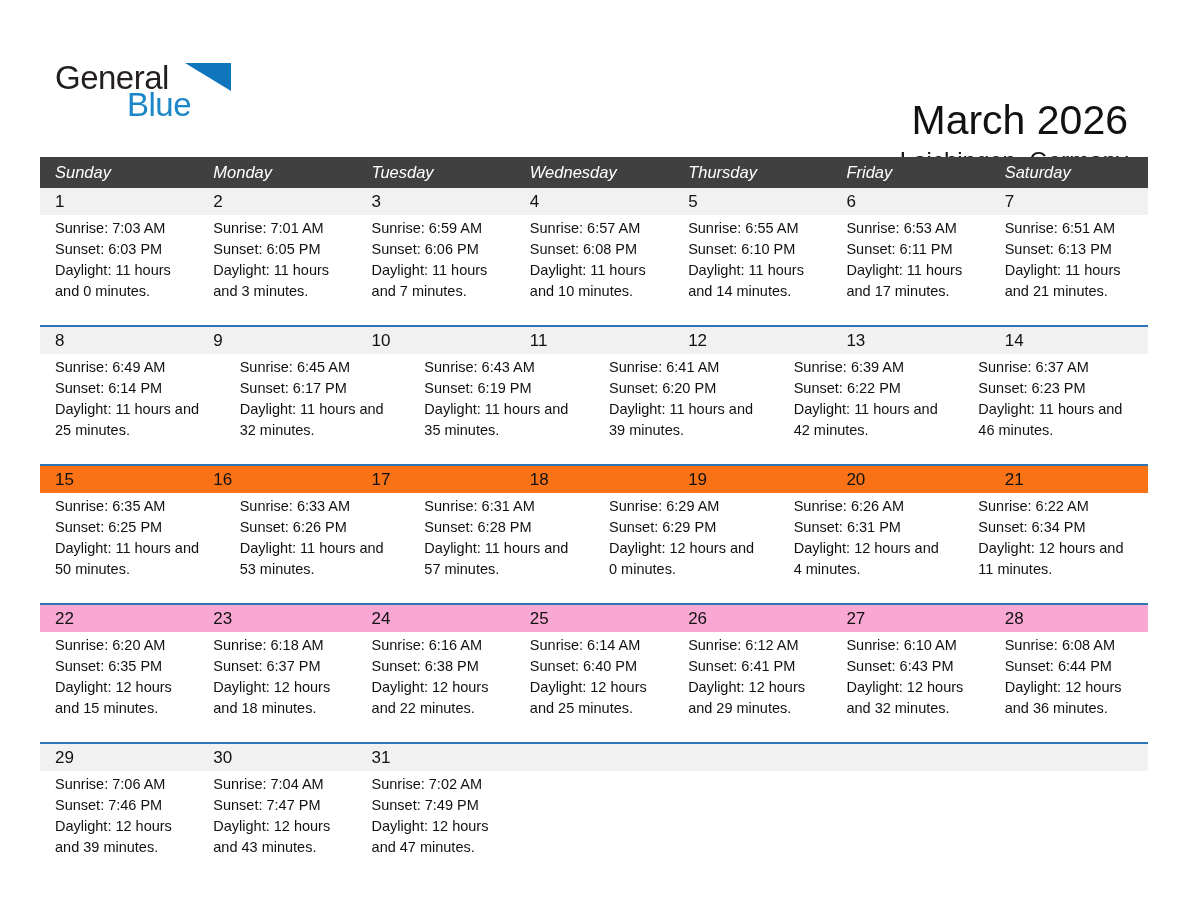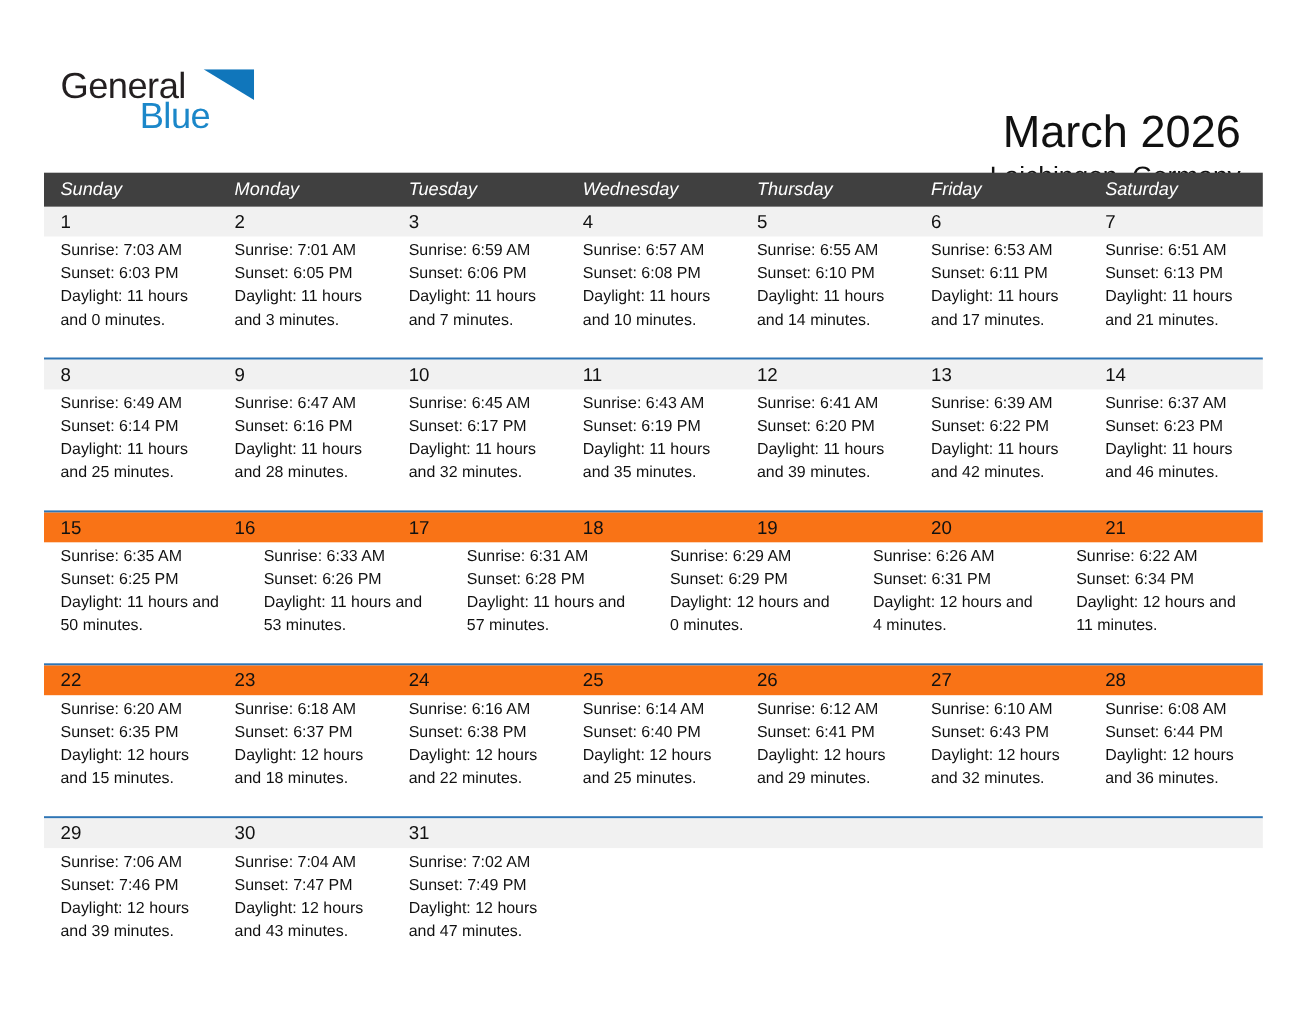--- a/index.html
+++ b/index.html
@@ -119,25 +119,20 @@
         <div class="ncell">13</div>
         <div class="ncell">14</div>
       </div>
       <div class="details">
         <div class="dcell">
           <div>Sunrise: 6:49 AM</div>
           <div>Sunset: 6:14 PM</div>
           <div>Daylight: 11 hours and 25 minutes.</div>
         </div>
         <div class="dcell">
-          <div>Sunrise: 6:47 AM</div>
-          <div>Sunset: 6:16 PM</div>
-          <div>Daylight: 11 hours and 28 minutes.</div>
-        </div>
-        <div class="dcell">
           <div>Sunrise: 6:45 AM</div>
           <div>Sunset: 6:17 PM</div>
           <div>Daylight: 11 hours and 32 minutes.</div>
         </div>
         <div class="dcell">
           <div>Sunrise: 6:43 AM</div>
           <div>Sunset: 6:19 PM</div>
           <div>Daylight: 11 hours and 35 minutes.</div>
         </div>
         <div class="dcell">
@@ -196,21 +191,21 @@
         </div>
         <div class="dcell">
           <div>Sunrise: 6:22 AM</div>
           <div>Sunset: 6:34 PM</div>
           <div>Daylight: 12 hours and 11 minutes.</div>
         </div>
       </div>
     </div>
 
     <div class="week" style="border-top-color: rgb(46, 117, 181);">
-      <div class="numbers" style="background: #f97316;">
+      <div class="numbers" style="background: #f9a8d4;">
         <div class="ncell">22</div>
         <div class="ncell">23</div>
         <div class="ncell">24</div>
         <div class="ncell">25</div>
         <div class="ncell">26</div>
         <div class="ncell">27</div>
         <div class="ncell">28</div>
       </div>
       <div class="details">
         <div class="dcell">

